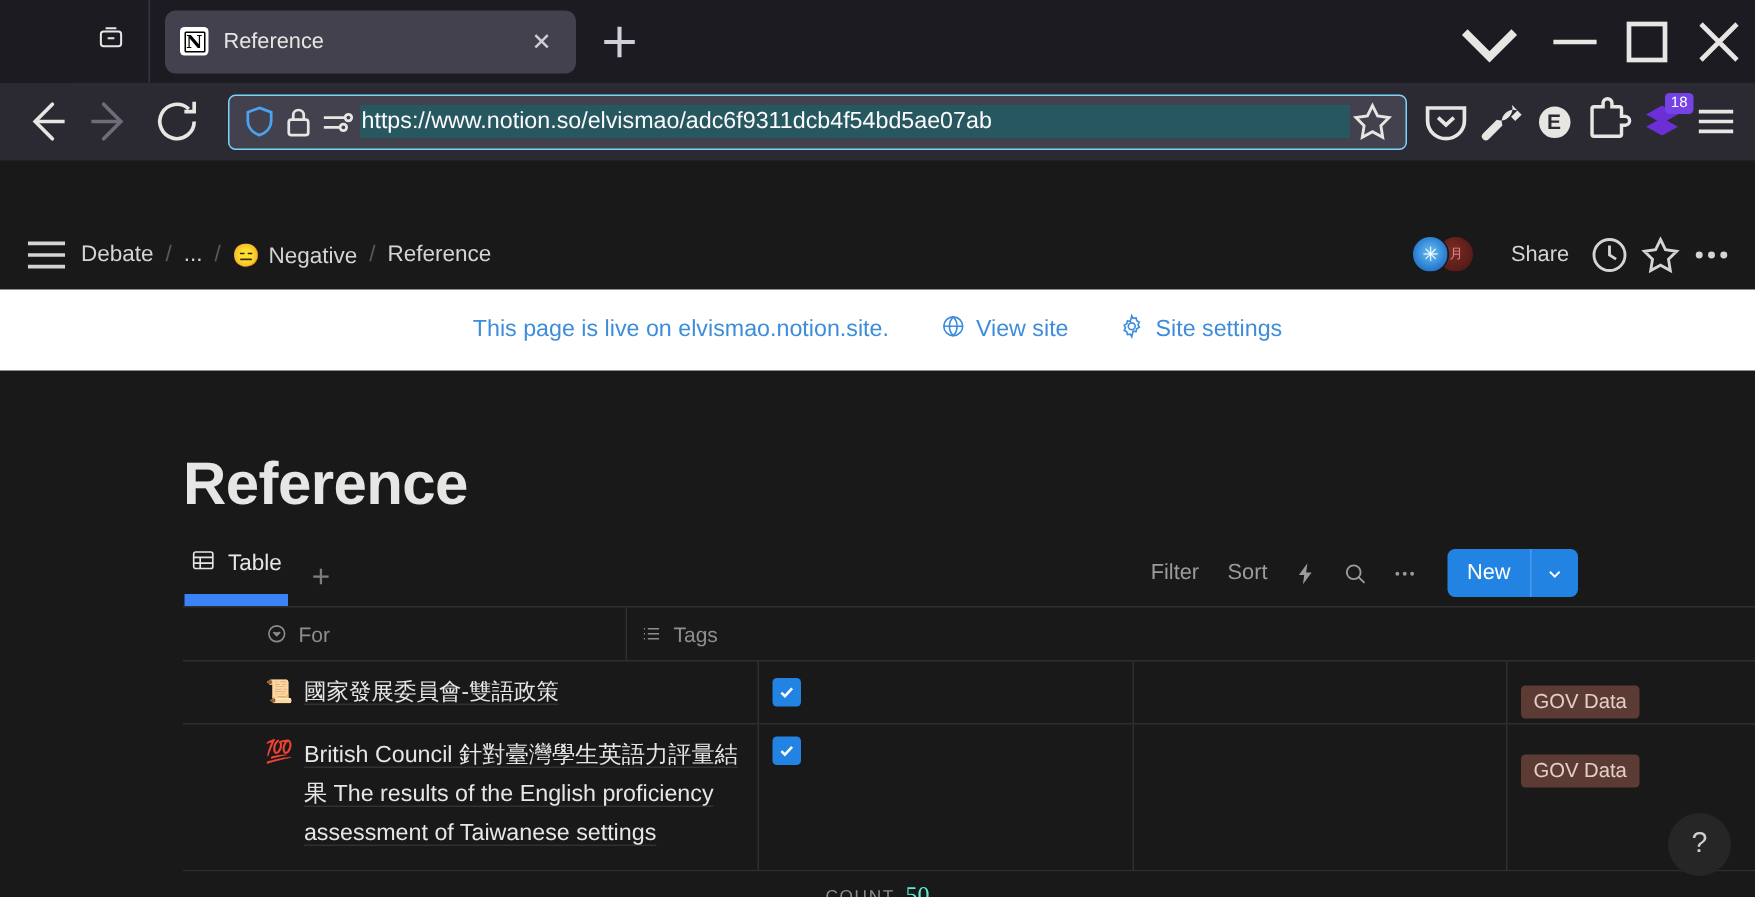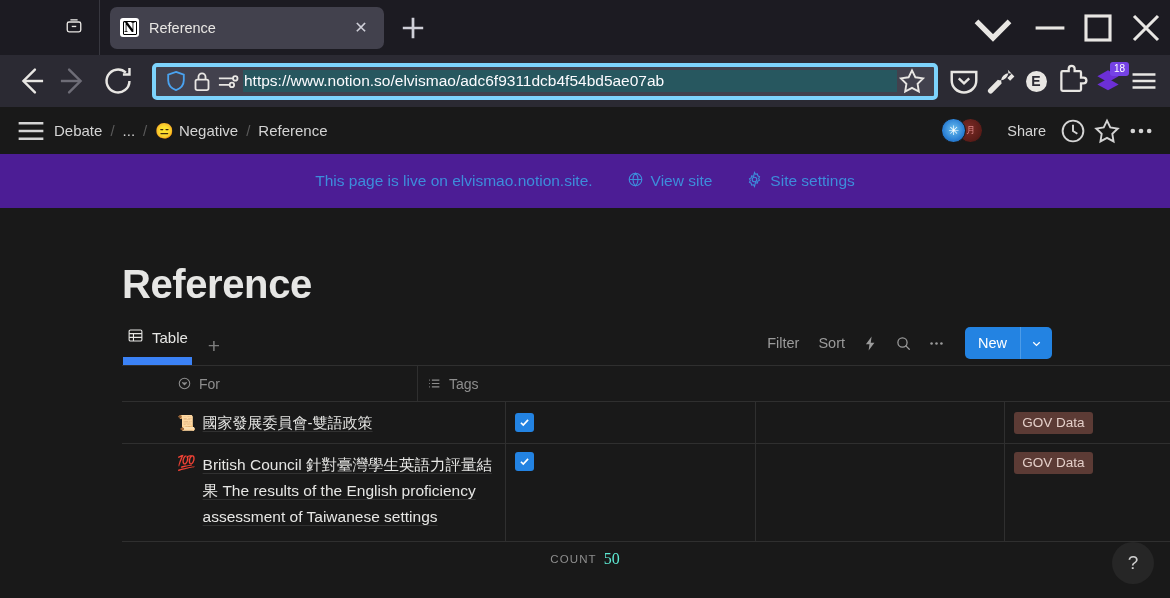--- a/index.html
+++ b/index.html
@@ -52,21 +52,21 @@
   .win-chevron { width: 66px; }
 
   .navbar { height: 52px; background: #2b2a33; display: flex; align-items: center; padding: 0 8px; }
   .nav-icon {
     width: 36px; height: 36px; margin: 0 4px; border-radius: 5px;
     display: flex; align-items: center; justify-content: center; color: #e8e6e3; flex: none;
   }
   .nav-icon.disabled { color: #6e6d77; }
   .urlbar {
     flex: 1; height: 37px; margin: 0 8px 0 12px; border-radius: 5px;
-    background: #42414d; border: 4px solid #7dd3fc;
+    background: #42414d; border: 1px solid #7dd3fc;
     display: flex; align-items: center; padding: 0 7px; overflow: hidden;
   }
   .url-icon { width: 26px; display: flex; align-items: center; justify-content: center; flex: none; }
   .url-text {
     flex: 1; font-size: 15.5px; color: #fbfbfe; white-space: nowrap; overflow: hidden;
     background: #27575f; padding: 2px 1px; margin-left: 2px;
   }
   .url-star { width: 30px; display: flex; align-items: center; justify-content: center; flex: none; color: #e8e6e3; }
   .tb-icon {
     width: 36px; height: 36px; border-radius: 5px; position: relative;
@@ -77,41 +77,41 @@
     font-size: 10px; line-height: 1; padding: 2px 4px; border-radius: 3px; font-weight: 400;
   }
   .acct-circle {
     width: 21px; height: 21px; border-radius: 50%; background: #e8e6e3; color: #2b2a33;
     display: flex; align-items: center; justify-content: center;
     font-size: 14px; font-weight: 700;
   }
 
   
   .notion-top {
-    height: 47px; background: #191919; display: flex; align-items: center; padding: 0 14px;
+    height: 47px; background: #191919; display: flex; align-items: center; padding: 0 14px; margin-top: 39px;
   }
   .hamburger { width: 34px; height: 34px; display: flex; align-items: center; justify-content: center; color: #d4d4d4; flex: none; }
   .crumb { color: #d4d4d4; font-size: 15px; padding: 3px 6px; border-radius: 4px; white-space: nowrap; }
   .crumb-sep { color: #5a5a5a; font-size: 15px; padding: 0 2px; }
   .crumb-emoji { font-size: 15px; margin-right: 5px; }
   .top-right { margin-left: auto; display: flex; align-items: center; gap: 4px; }
   .avatars { display: flex; align-items: center; margin-right: 10px; position: relative; width: 44px; height: 26px; }
   .av {
     width: 25px; height: 25px; border-radius: 50%; position: absolute; top: 0;
     border: 1.5px solid #191919; overflow: hidden;
     display: flex; align-items: center; justify-content: center; font-size: 13px;
   }
   .av1 { left: 0; background: radial-gradient(circle at 50% 45%, #6ec1f0 0%, #2a7fd4 62%, #1b5ea8 100%); color: #fff; z-index: 2; }
   .av2 { left: 17px; background: radial-gradient(circle at 40% 40%, #7c2b25 0%, #4a1512 100%); color: #d88; font-size: 9px; z-index: 1; }
   .share-btn { color: #d4d4d4; font-size: 14.5px; padding: 5px 8px; border-radius: 4px; }
   .top-icon { width: 30px; height: 30px; display: flex; align-items: center; justify-content: center; color: #d4d4d4; }
 
   
   .live-banner {
-    height: 54px; background: #4c1d95;
+    height: 54px; background: #ffffff;
     display: flex; align-items: center; justify-content: center; gap: 34px;
   }
   .live-text { color: #3d8ddb; font-size: 15.5px; }
   .live-link { color: #3d8ddb; font-size: 15.5px; display: flex; align-items: center; gap: 7px; }
 
   
   .page { padding: 0 0 0 122px; }
   .page-title {
     color: #e6e6e4; font-size: 40px; font-weight: 700; letter-spacing: -0.4px;
     padding-top: 54px; padding-bottom: 12px;
@@ -156,21 +156,21 @@
     text-decoration: underline; text-decoration-color: #55555568;
     text-underline-offset: 3px; line-height: 26px;
   }
   .row-2 .name-text { font-size: 15.5px; }
   .chk {
     width: 19px; height: 19px; border-radius: 3px; background: #2383e2;
     display: flex; align-items: center; justify-content: center; flex: none;
   }
   .tag-pill {
     background: #5c3b35; color: #e4cfc9; font-size: 13.5px;
-    padding: 2px 8px; border-radius: 3px; line-height: 18px;
+    padding: 2px 8px; border-radius: 3px; line-height: 18px; margin-top: 12px;
   }
   .col-ico { color: #8e8e8e; display: flex; align-items: center; flex: none; }
   .aa { font-size: 13px; letter-spacing: 0.2px; }
 
   .count-bar {
     height: 34px; display: flex; align-items: center; justify-content: center;
     gap: 7px; background: #191919;
   }
   .count-label { color: #8e8e8e; font-size: 11.5px; letter-spacing: 1.1px; }
   .count-num { color: #5eead4; font-size: 16px; font-family: Liberation Serif, serif; }

